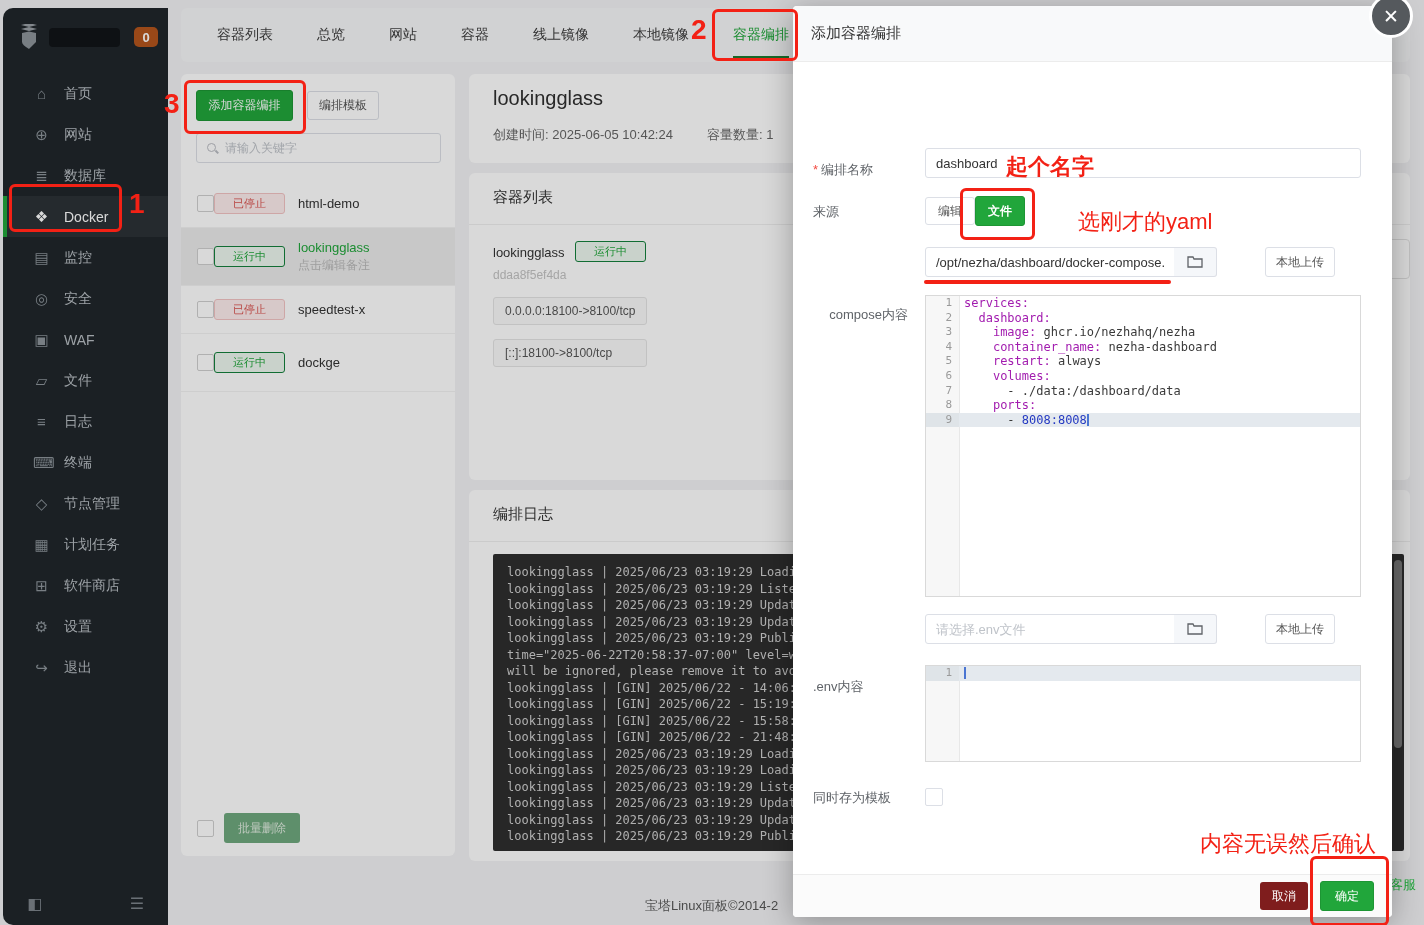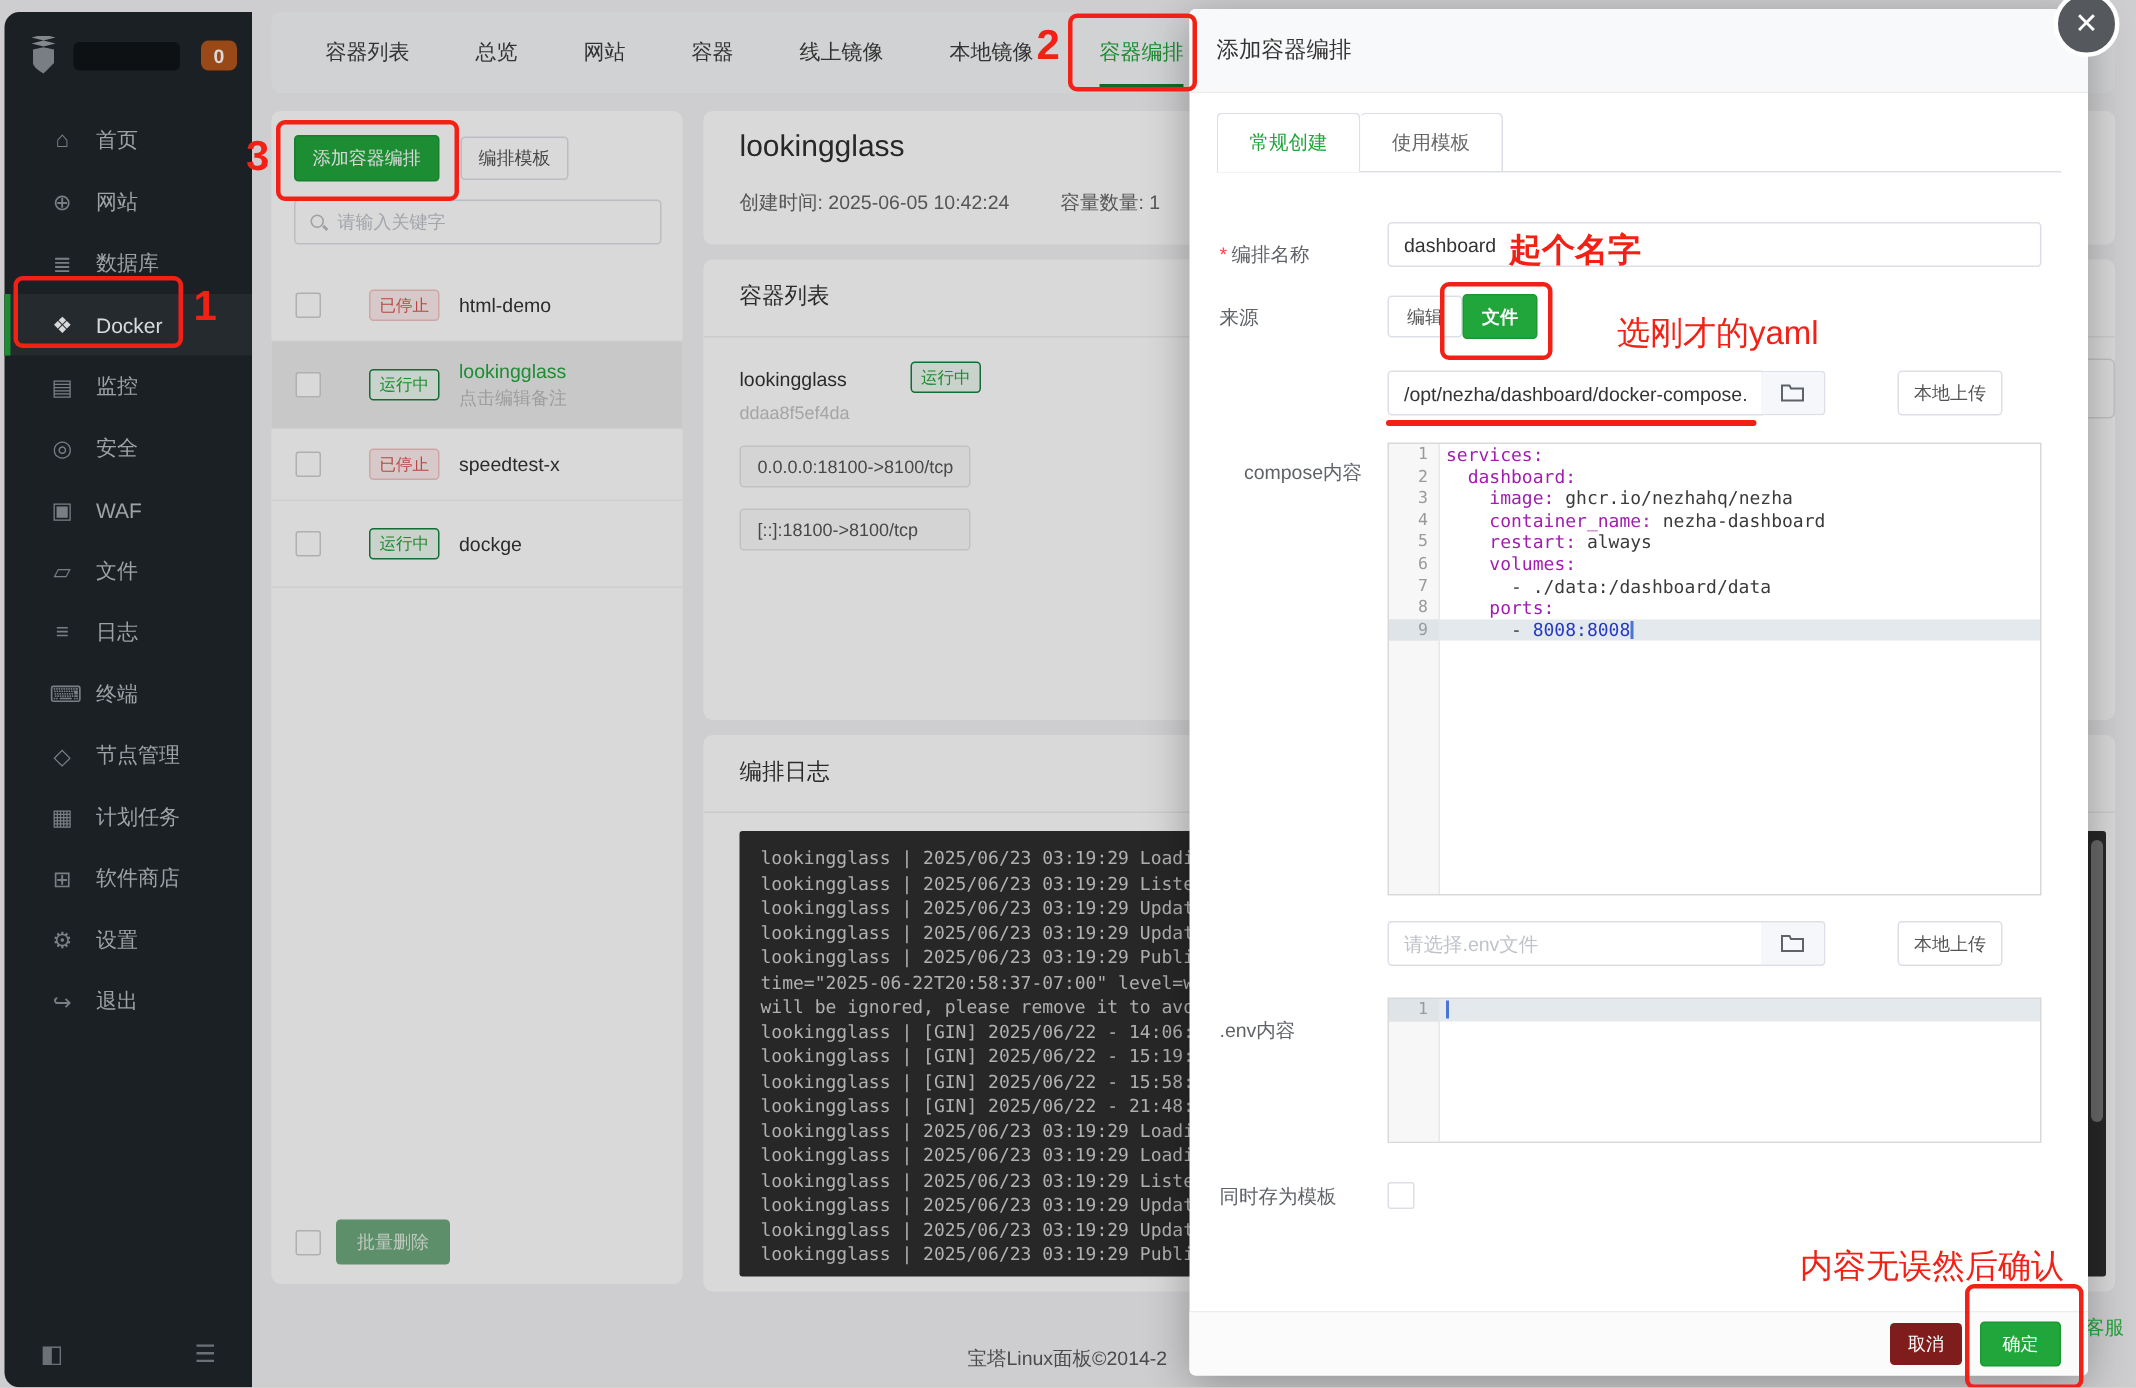--- a/index.html
+++ b/index.html
@@ -42,21 +42,21 @@
   .search-box{position:absolute;left:15px;top:59px;width:245px;height:30px;border:1px solid #dcdfe6;border-radius:3px;
               background:#fff;display:flex;align-items:center;gap:7px;padding:0 10px;box-sizing:border-box;}
   .mag{position:relative;width:11px;height:11px;flex:0 0 11px;}
   .mag::before{content:"";position:absolute;left:0;top:0;width:7px;height:7px;border:1.5px solid #b9bcc2;border-radius:50%;}
   .mag::after{content:"";position:absolute;left:8px;top:8px;width:4px;height:1.5px;background:#b9bcc2;transform:rotate(45deg);}
   .search-ph{color:#bfc3c9;font-size:12px;}
   .list-rows{position:absolute;left:0;top:106px;right:0;}
   .lrow{display:flex;align-items:center;padding-left:16px;border-bottom:1px solid #f3f3f3;box-sizing:border-box;}
   .lrow.selected{background:#ececec;}
   .cb{width:15px;height:15px;border:1px solid #cfcfcf;border-radius:2px;background:#fff;flex:0 0 15px;}
-  .status-badge{margin-left:32px;font-size:11px;padding:2px 6px;border-radius:3px;white-space:nowrap;}
+  .status-badge{font-size:11px;padding:2px 18px;border-radius:3px;white-space:nowrap;}
   .st-stopped{color:#d9534f;background:#fdeded;border:1px solid #f3c4c4;}
   .st-running{color:#21a63b;background:#edf7ef;border:1px solid #15803d;}
   .lname{margin-left:13px;font-size:13px;color:#333;}
   .lname .nm.green{color:#21a63b;}
   .lname .note{font-size:12px;color:#b9b9b9;margin-top:2px;}
   .batch-row{position:absolute;left:16px;bottom:13px;display:flex;align-items:center;gap:10px;}
   .btn-batch{width:76px;height:30px;background:#6fa87e;color:#dfecdf;border:none;}
 
   
   .card{position:absolute;background:#fff;border-radius:6px;z-index:1;}
@@ -294,24 +294,20 @@
   <div class="copyright">宝塔Linux面板©2014-2</div>
   <div class="support">客服</div>
 
   <div class="dim"></div>
 
   <div class="modal">
     <div class="m-header">
       <span>添加容器编排</span>
     </div>
     <div class="m-close">✕</div>
-    <div class="m-tabs">
-        <div class="mtab active">常规创建</div>
-        <div class="mtab">使用模板</div>
-      </div>
 
     <div class="f-label" style="top:155px;">
       <span class="req">*</span><span>编排名称</span>
     </div>
     <input class="inp" style="left: 132px; top: 142px; width: 436px;" value="dashboard">
 
     <div class="f-label" style="top:197px;">来源</div>
     <div class="seg" style="left:132px;top:190px;">
         <button class="btn seg-btn btn-plain">编辑</button>
         <button class="btn seg-btn btn-green sel">文件</button>

